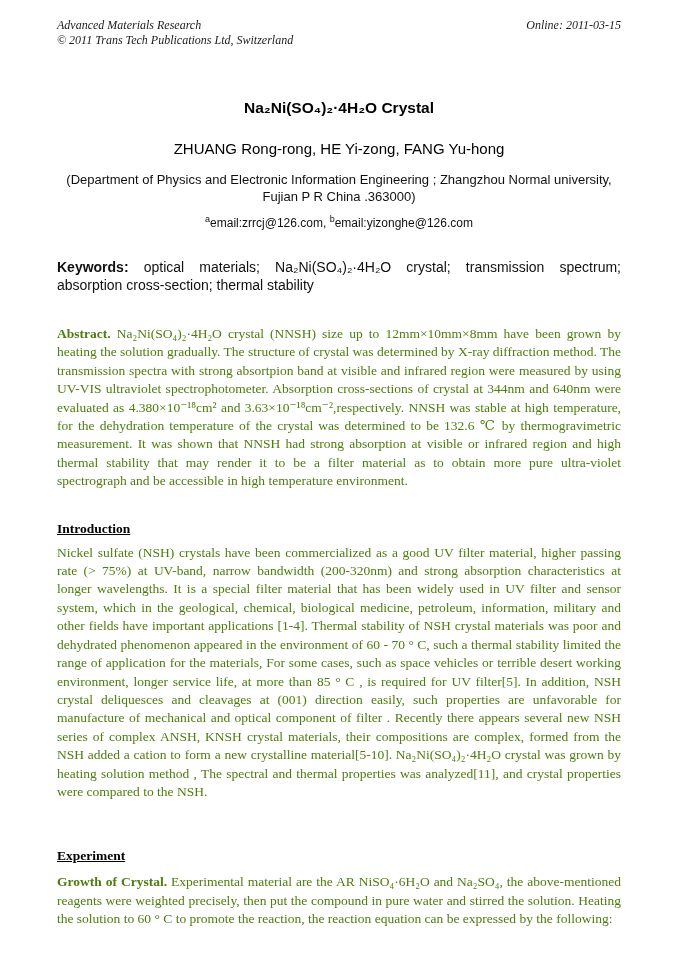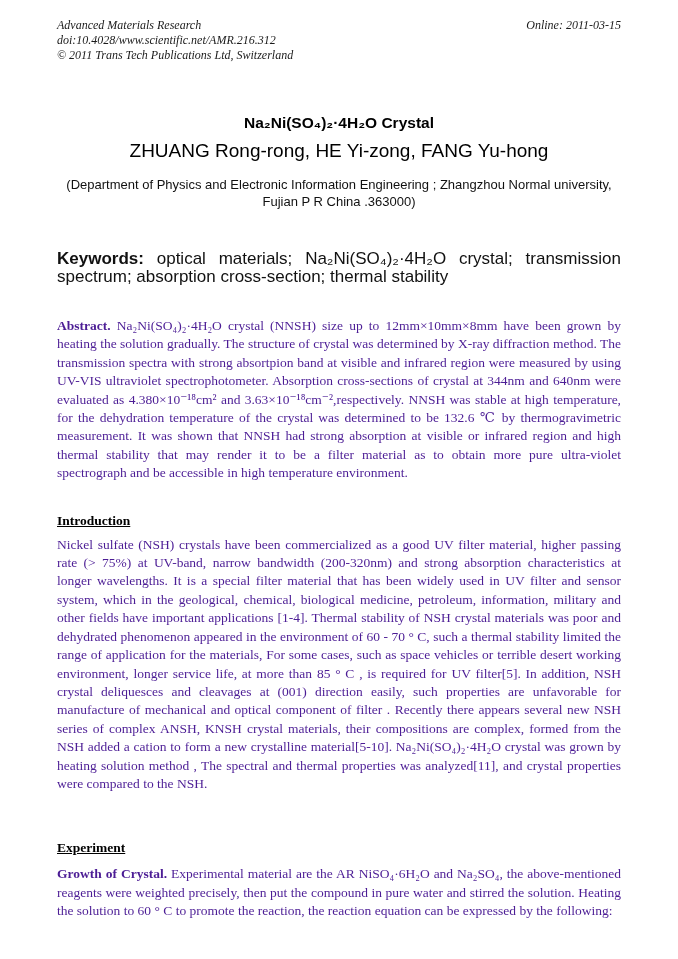--- a/index.html
+++ b/index.html
@@ -32,94 +32,94 @@
   .title {
     margin-top: 27px;
     text-align: center;
     font-family: "Liberation Sans", "DejaVu Sans", sans-serif;
     font-weight: bold;
     font-size: 15.5px;
     line-height: 22px;
     color: #000000;
   }
   .authors {
-    margin-top: 6px;
+    margin-top: 21px;
     text-align: center;
     font-family: "Liberation Sans", "DejaVu Sans", sans-serif;
-    font-size: 19px;
+    font-size: 15px;
     color: #000000;
   }
   .affiliation {
     margin-top: 14px;
     text-align: center;
     font-family: "Liberation Sans", "DejaVu Sans", sans-serif;
     font-size: 13px;
     line-height: 17px;
   }
   .emails {
     margin-top: 11px;
     text-align: center;
     font-family: "Liberation Sans", "DejaVu Sans", sans-serif;
     font-size: 12px;
   }
   .emails sup { font-size: 9px; line-height: 0; }
 
   
   .keywords {
-    margin-top: 40px;
+    margin-top: 28px;
     font-family: "Liberation Sans", "DejaVu Sans", sans-serif;
-    font-size: 17px;
+    font-size: 14px;
     line-height: 18px;
     text-align: justify;
   }
   .keywords b { font-weight: bold; }
 
   
   .para {
     font-size: 13.5px;
     line-height: 18.4px;
     text-align: justify;
-    color: #4c1d95;
+    color: #4d7c0f;
   }
   .abstract-para { margin-top: 31px; }
   .section-heading {
     font-size: 13.5px;
     font-weight: bold;
     color: #000000;
     text-decoration: underline;
   }
   .h-intro { margin-top: 30px; margin-bottom: 7px; }
   .h-exp { margin-top: 47px; margin-bottom: 9px; }
 </style>
 </head>
 <body>
 
 <div class="page">
 
   <header class="pub-header">
     <div class="pub-left">
       <div>Advanced Materials Research</div>
-      <div>doi:10.4028/www.scientific.net/AMR.216.312</div>
       <div>© 2011 Trans Tech Publications Ltd, Switzerland</div>
     </div>
     <div class="pub-right">Online: 2011-03-15</div>
   </header>
 
   <h1 class="title">
     <br>
     <span>Na₂Ni(SO₄)₂·4H₂O Crystal</span>
   </h1>
 
   <div class="authors">ZHUANG Rong-rong, HE Yi-zong,  FANG Yu-hong</div>
 
   <div class="affiliation">
     <span>(Department of Physics and  Electronic Information Engineering ; Zhangzhou Normal  university,</span><br>
     <span>Fujian P R  China .363000)</span>
   </div>
 
+  <div class="emails"><sup>a</sup><span>email:zrrcj@126.com, </span><sup>b</sup><span>email:yizonghe@126.com</span></div>
 
   <p class="keywords">
     <b>Keywords:</b>
     <span>optical materials; Na₂Ni(SO₄)₂·4H₂O crystal; transmission spectrum; absorption cross-section; thermal stability</span>
   </p>
 
   <p class="para abstract-para">
     <b>Abstract.</b>
     <span>Na₂Ni(SO₄)₂·4H₂O crystal (NNSH) size up to 12mm×10mm×8mm have been grown by heating the solution gradually. The structure of crystal was determined by X-ray diffraction method. The transmission spectra with strong absortpion band at visible and infrared region were measured by using UV-VIS ultraviolet spectrophotometer. Absorption cross-sections of crystal at 344nm and 640nm were evaluated as 4.380×10⁻¹⁸cm² and 3.63×10⁻¹⁸cm⁻²,respectively. NNSH was stable at high temperature, for the dehydration temperature of the crystal was determined to be 132.6 ℃ by thermogravimetric measurement. It was shown that NNSH had strong absorption at visible or infrared region and high thermal stability that may render it to be a filter material as to obtain more pure ultra-violet spectrograph and be accessible in high temperature environment.</span>
   </p>

